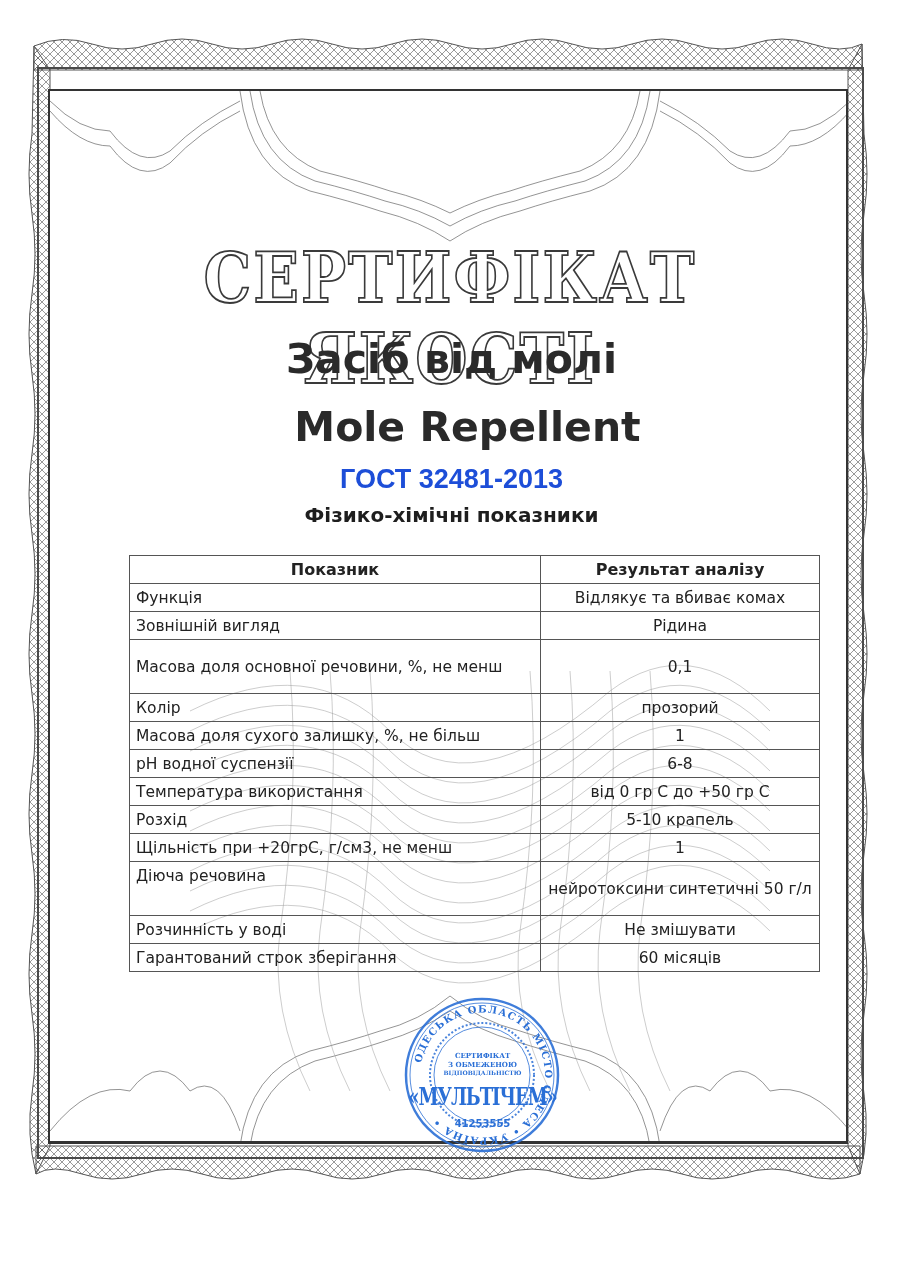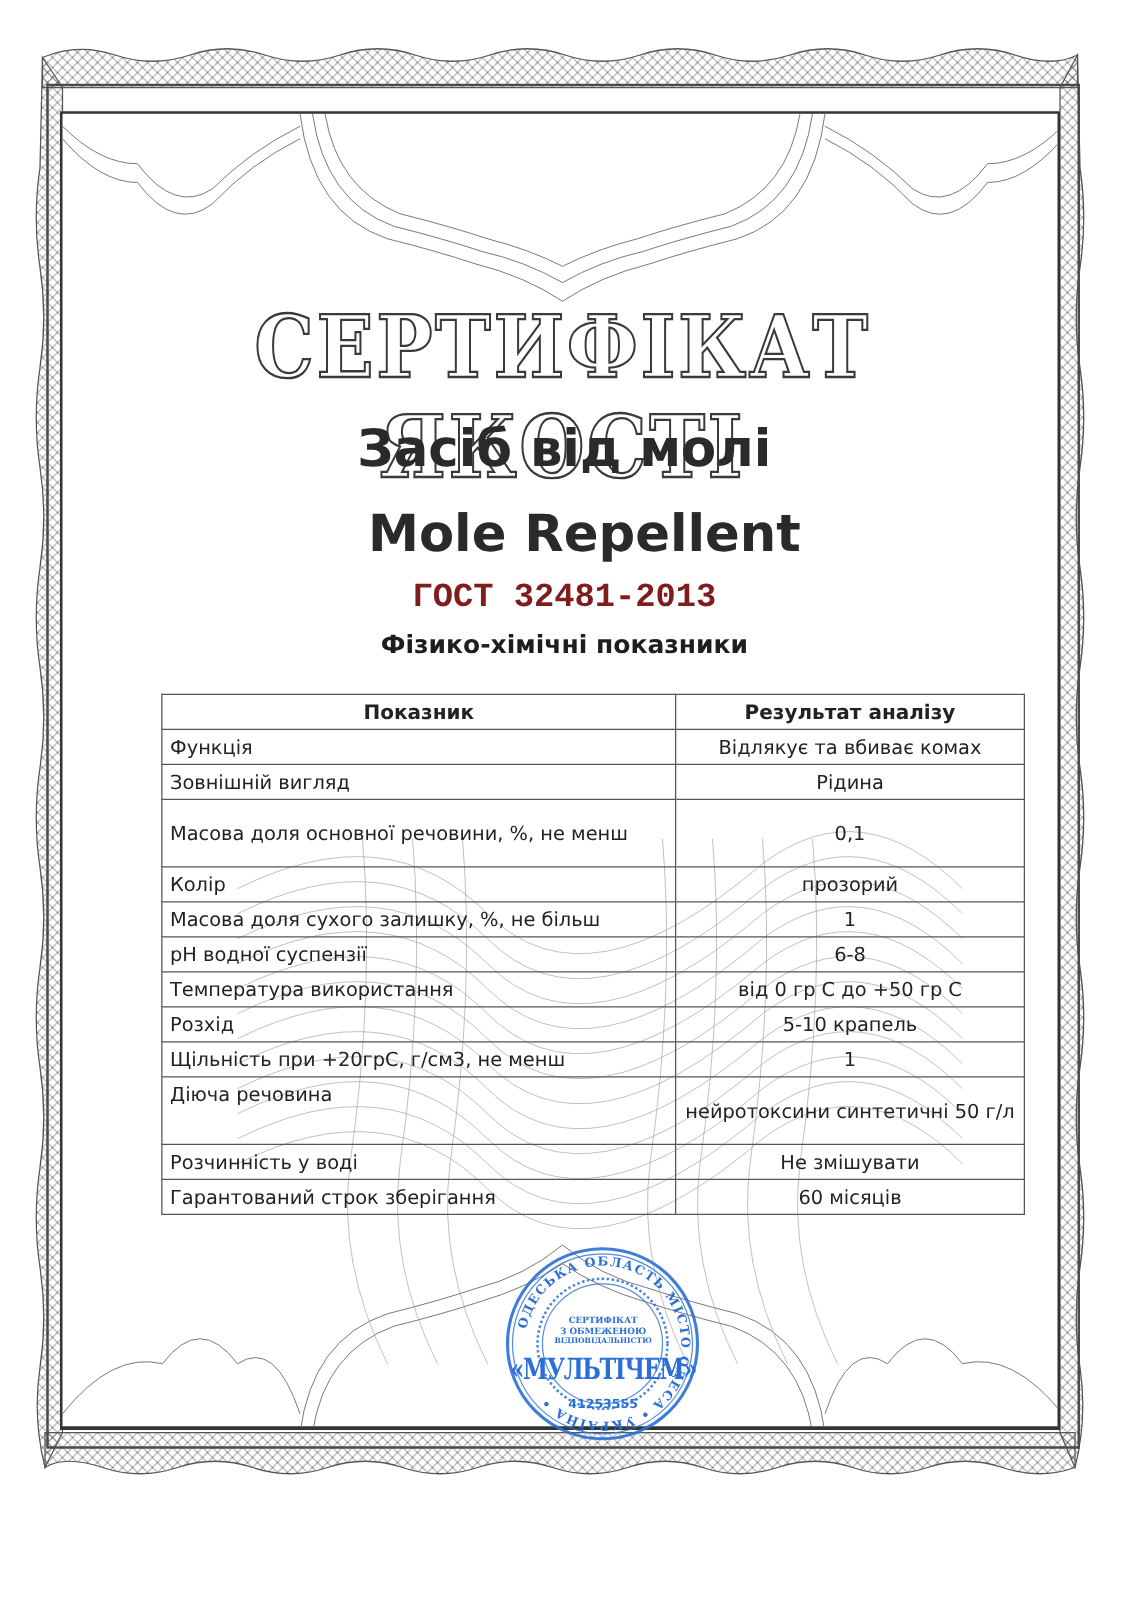--- a/index.html
+++ b/index.html
@@ -37,21 +37,21 @@
   .prod-ua {
     position: absolute; left: 0; width: 903px; top: 335px; text-align: center;
     font-family: "DejaVu Sans", sans-serif; font-weight: bold; font-size: 41px; color: #2a2a2a;
   }
   .prod-en {
     position: absolute; left: 16px; width: 903px; top: 403px; text-align: center;
     font-family: "DejaVu Sans", sans-serif; font-weight: bold; font-size: 41px; color: #2a2a2a;
   }
   .gost {
     position: absolute; left: 0; width: 903px; top: 464px; text-align: center;
-    font-family: Liberation Mono, monospace; font-weight: bold; font-size: 27px; color: #7f1d1d;
+    font-family: Liberation Sans, sans-serif; font-weight: bold; font-size: 27px; color: #1d4ed8;
   }
   .subtitle {
     position: absolute; left: 0; width: 903px; top: 503px; text-align: center;
     font-family: "DejaVu Sans", sans-serif; font-weight: bold; font-size: 20px; color: #1e1e1e;
   }
 
   table.props {
     position: absolute; left: 129px; top: 555px; width: 691px;
     border-collapse: collapse; font-family: "DejaVu Sans", sans-serif;
     font-size: 15.5px; color: #222; background: transparent;

